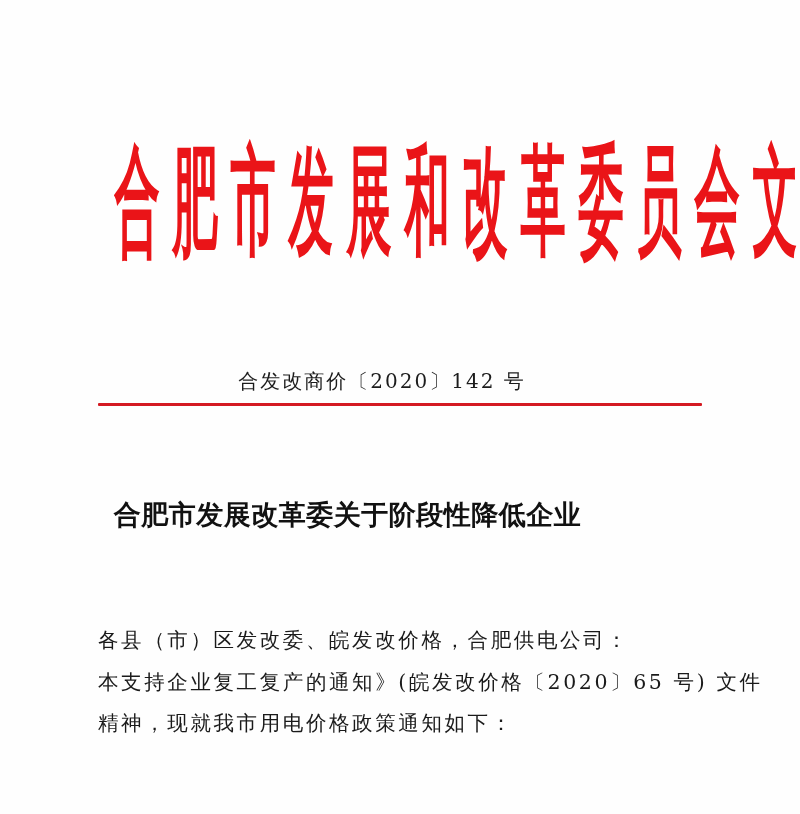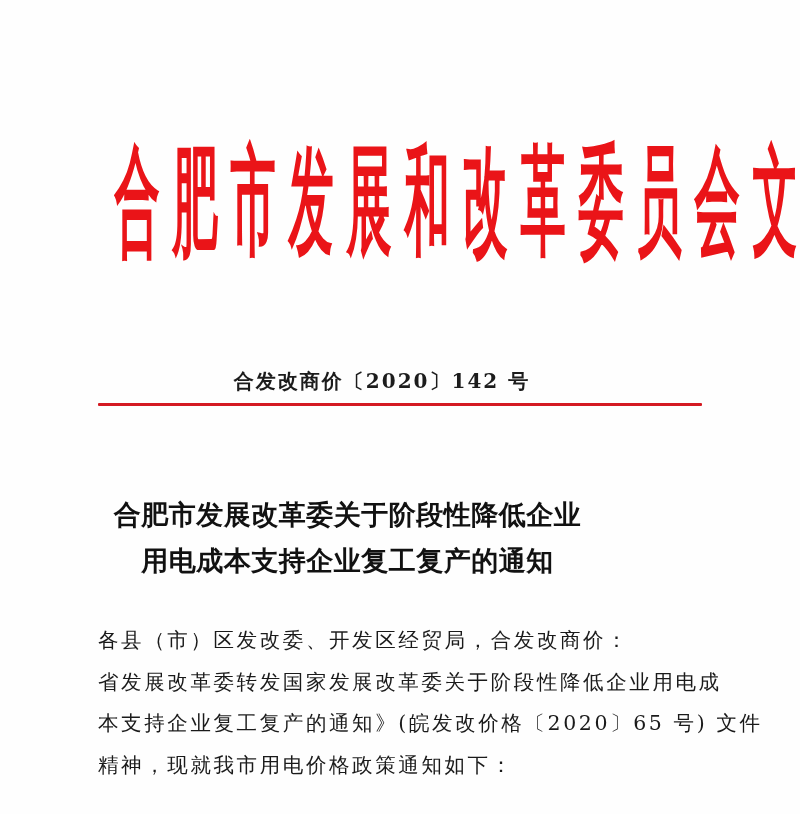--- a/index.html
+++ b/index.html
@@ -44,21 +44,20 @@
     }
     .doc-number {
       position: absolute;
       left: 0;
       width: 764px;
       top: 368px;
       text-align: center;
       font-size: 20px;
       letter-spacing: 2px;
       color: #1c1c1c;
-      font-weight: bold;
     }
     .red-rule {
       position: absolute;
       left: 98px;
       top: 403px;
       width: 604px;
       height: 3px;
       background: #d41a22;
       border-radius: 1px;
     }
@@ -109,23 +108,21 @@
     <span class="ch">文</span>
 
   </div>
 
   <div class="doc-number">合发改商价〔2020〕142 号</div>
 
   <div class="red-rule"></div>
 
   <div class="doc-title">
     <div>合肥市发展改革委关于阶段性降低企业</div>
-    <div>用电成本支持企业复工复产的通知</div>
   </div>
 
   <div class="body-text">
-    <div class="line">各县（市）区发改委、开发区经贸局，合发改商价：</div>
-    <div class="line">省发展改革委转发国家发展改革委关于阶段性降低企业用电成</div>
+    <div class="line">各县（市）区发改委、皖发改价格，合肥供电公司：</div>
     <div class="line">本支持企业复工复产的通知》(皖发改价格〔2020〕65 号) 文件</div>
     <div class="line">精神，现就我市用电价格政策通知如下：</div>
   </div>
 
 </div>
 
 </body></html>

